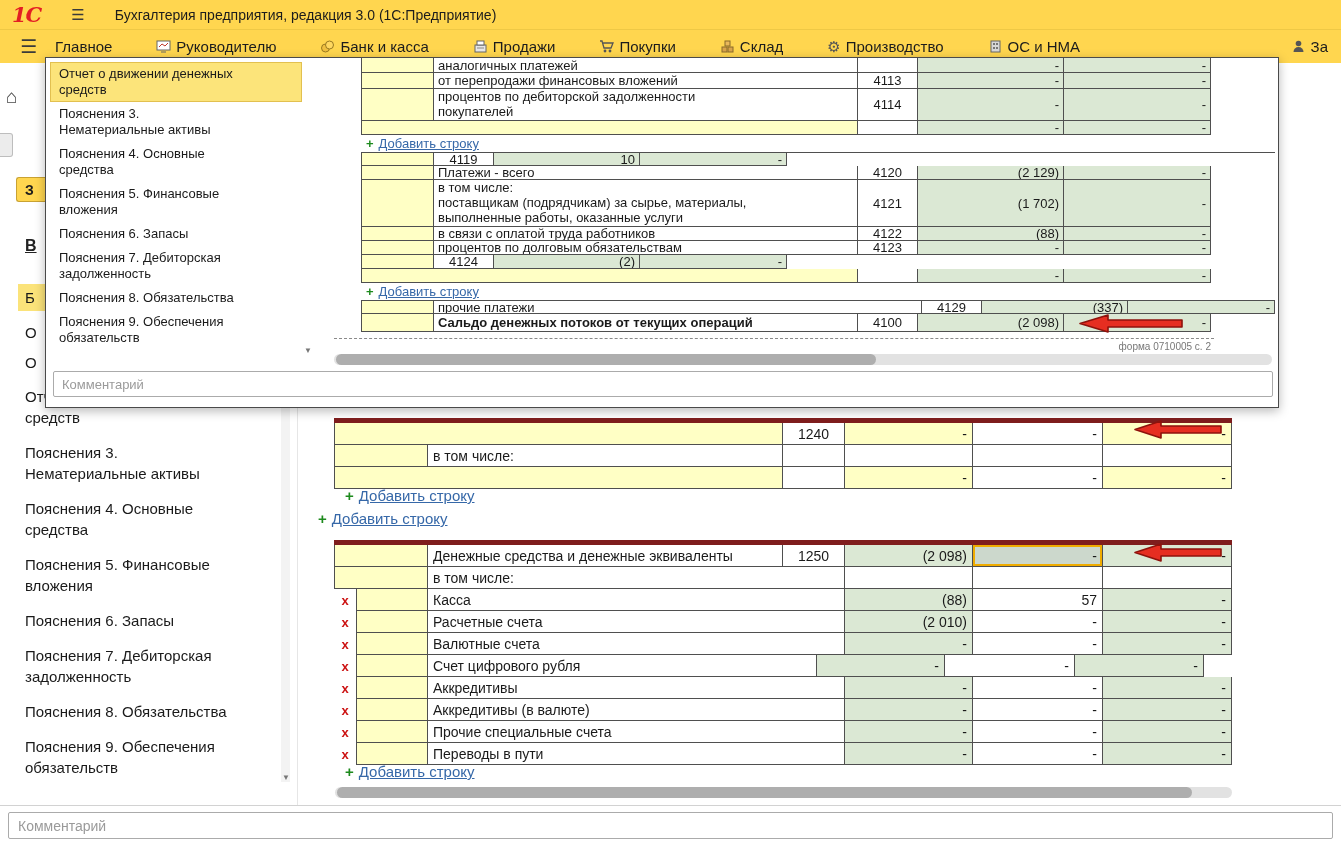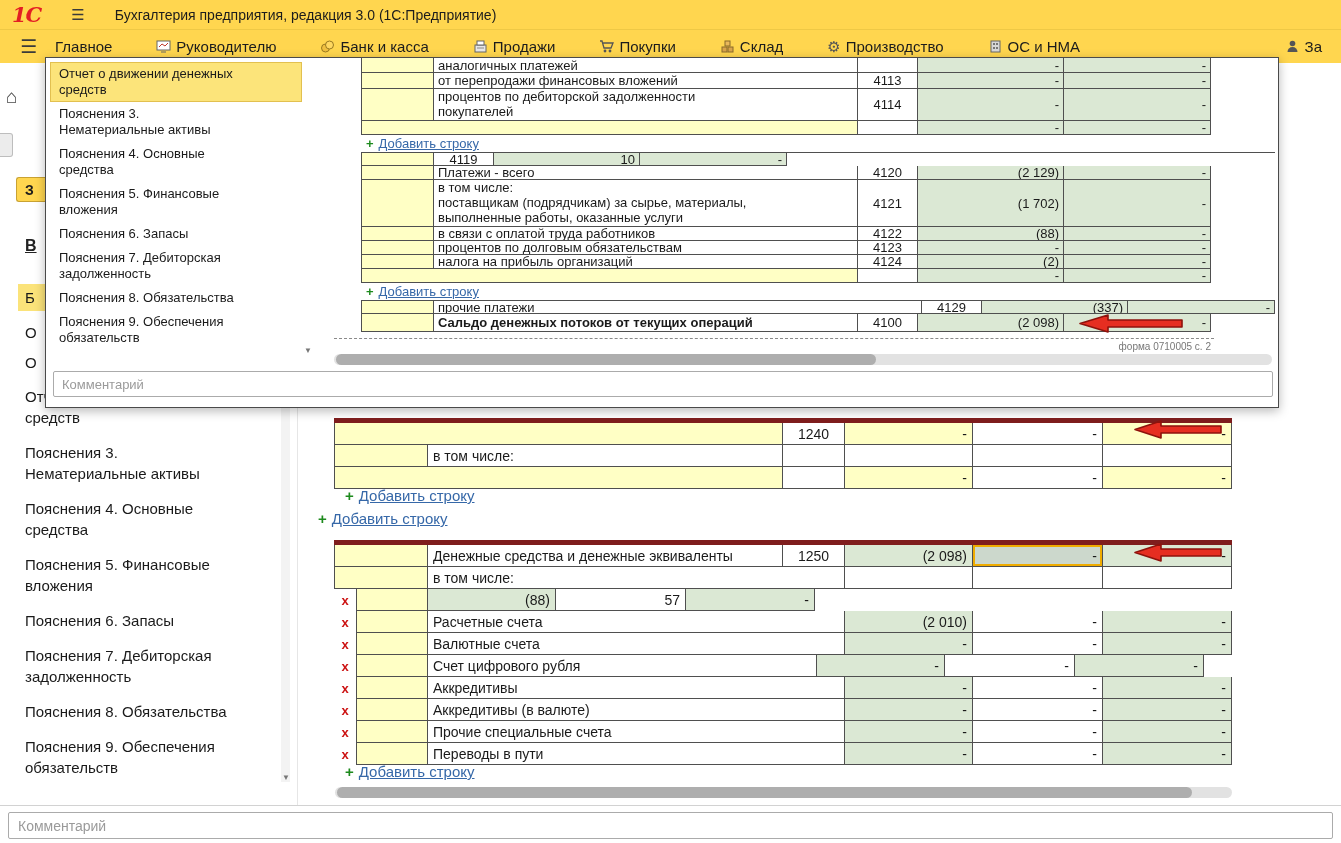--- a/index.html
+++ b/index.html
@@ -8,21 +8,21 @@
 
   
   .titlebar { position:absolute; left:0; top:0; width:1341px; height:30px; background:#ffd64f; border-bottom:1px solid #eec845; display:flex; align-items:center; z-index:2; }
   .logo { font-family:"DejaVu Serif",serif; font-style:italic; font-weight:bold; font-size:21px; color:#e31e24; margin-left:12px; letter-spacing:-1px; }
   .tb-burger { font-size:15px; color:#3a3a3a; margin-left:30px; cursor:pointer; }
   .tb-title { font-size:14px; color:#1c1c1c; margin-left:30px; }
 
   .menubar { position:absolute; left:0; top:30px; width:1341px; height:33px; background:#ffd64f; display:flex; align-items:center; z-index:2; overflow:hidden; }
   .mb-burger { font-size:19px; color:#3a3a3a; margin:0 18px 0 20px; cursor:pointer; }
   .mb-item { display:inline-flex; align-items:center; gap:5px; margin-right:44px; font-size:15px; color:#1c1c1c; white-space:nowrap; cursor:pointer; }
-  .mb-item.pin-right { margin-left:auto; margin-right:12px; padding-right:7px; }
+  .mb-item.pin-right { margin-left:auto; margin-right:0; padding-right:13px; }
   .gl { font-size:15px; color:#555; }
 
   
   .frag { position:absolute; z-index:1; }
   .home { left:6px; top:86px; font-size:19px; color:#4a4a4a; cursor:pointer; }
   .backfrag { left:0; top:133px; width:13px; height:24px; background:#ececec; border:1px solid #bdbdbd; border-left:none; border-radius:0 3px 3px 0; }
   .zbtn { left:16px; top:177px; width:29px; height:25px; background:#ffd64f; border:1px solid #c9a232; border-right:none; border-radius:3px 0 0 3px; font-size:14px; font-weight:bold; color:#1c1c1c; padding:4px 0 0 8px; cursor:pointer; }
   .vlink { left:25px; top:237px; font-size:16px; font-weight:bold; color:#222; text-decoration:underline; cursor:pointer; }
   .bsel { left:18px; top:284px; width:27px; height:27px; background:#fbe37a; font-size:15px; padding:5px 0 0 7px; cursor:pointer; }
   .ofrag1 { left:25px; top:324px; font-size:15px; cursor:pointer; }
@@ -240,20 +240,21 @@
       <div class="c y bl" style="width:94px"></div>
       <div class="c" style="width:417px">в том числе:</div>
       <div class="c n" style="width:128px"></div>
       <div class="c n" style="width:130px"></div>
       <div class="c n" style="width:129px"></div>
     </div>
 
     <div class="r">
       <div class="mark" style="width:22px">x</div>
       <div class="c y bl" style="width:72px"></div>
+      <div class="c" style="width:417px">Касса</div>
       <div class="c g n" style="width:128px">(88)</div>
       <div class="c n" style="width:130px">57</div>
       <div class="c g n" style="width:129px">-</div>
     </div>
     <div class="r">
       <div class="mark" style="width:22px">x</div>
       <div class="c y bl" style="width:72px"></div>
       <div class="c" style="width:417px">Расчетные счета</div>
       <div class="c g n" style="width:128px">(2 010)</div>
       <div class="c n" style="width:130px">-</div>
@@ -400,21 +401,20 @@
       </div>
       <div class="r" style="height:14px">
         <div class="c y bl" style="width:73px"></div>
         <div class="c" style="width:424px">процентов по долговым обязательствам</div>
         <div class="c ctr" style="width:60px">4123</div>
         <div class="c g n" style="width:146px">-</div>
         <div class="c g n" style="width:147px">-</div>
       </div>
       <div class="r" style="height:14px">
         <div class="c y bl" style="width:73px"></div>
-        <div class="c" style="width:424px">налога на прибыль организаций</div>
         <div class="c ctr" style="width:60px">4124</div>
         <div class="c g n" style="width:146px">(2)</div>
         <div class="c g n" style="width:147px">-</div>
       </div>
       <div class="r" style="height:14px">
         <div class="c y bl" style="width:497px"></div>
         <div class="c ctr" style="width:60px"></div>
         <div class="c g n" style="width:146px">-</div>
         <div class="c g n" style="width:147px">-</div>
       </div>

